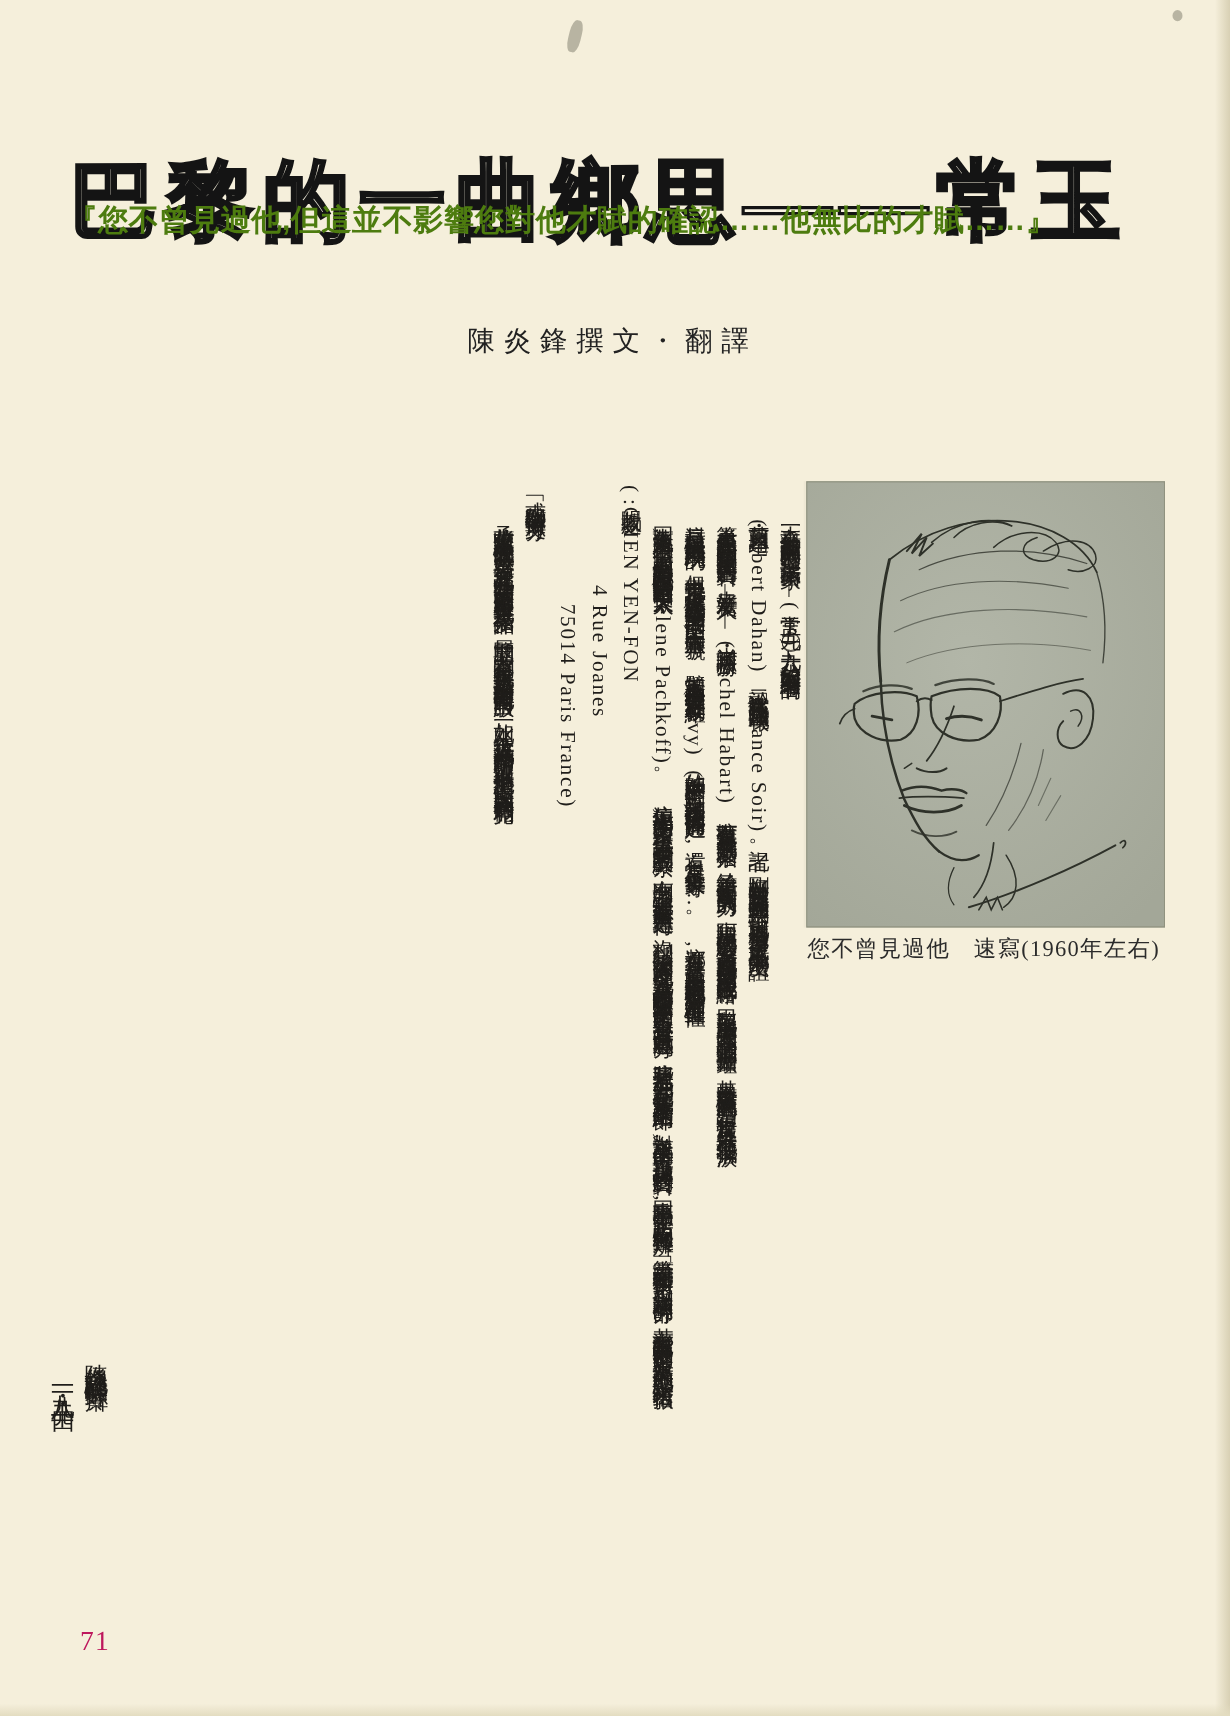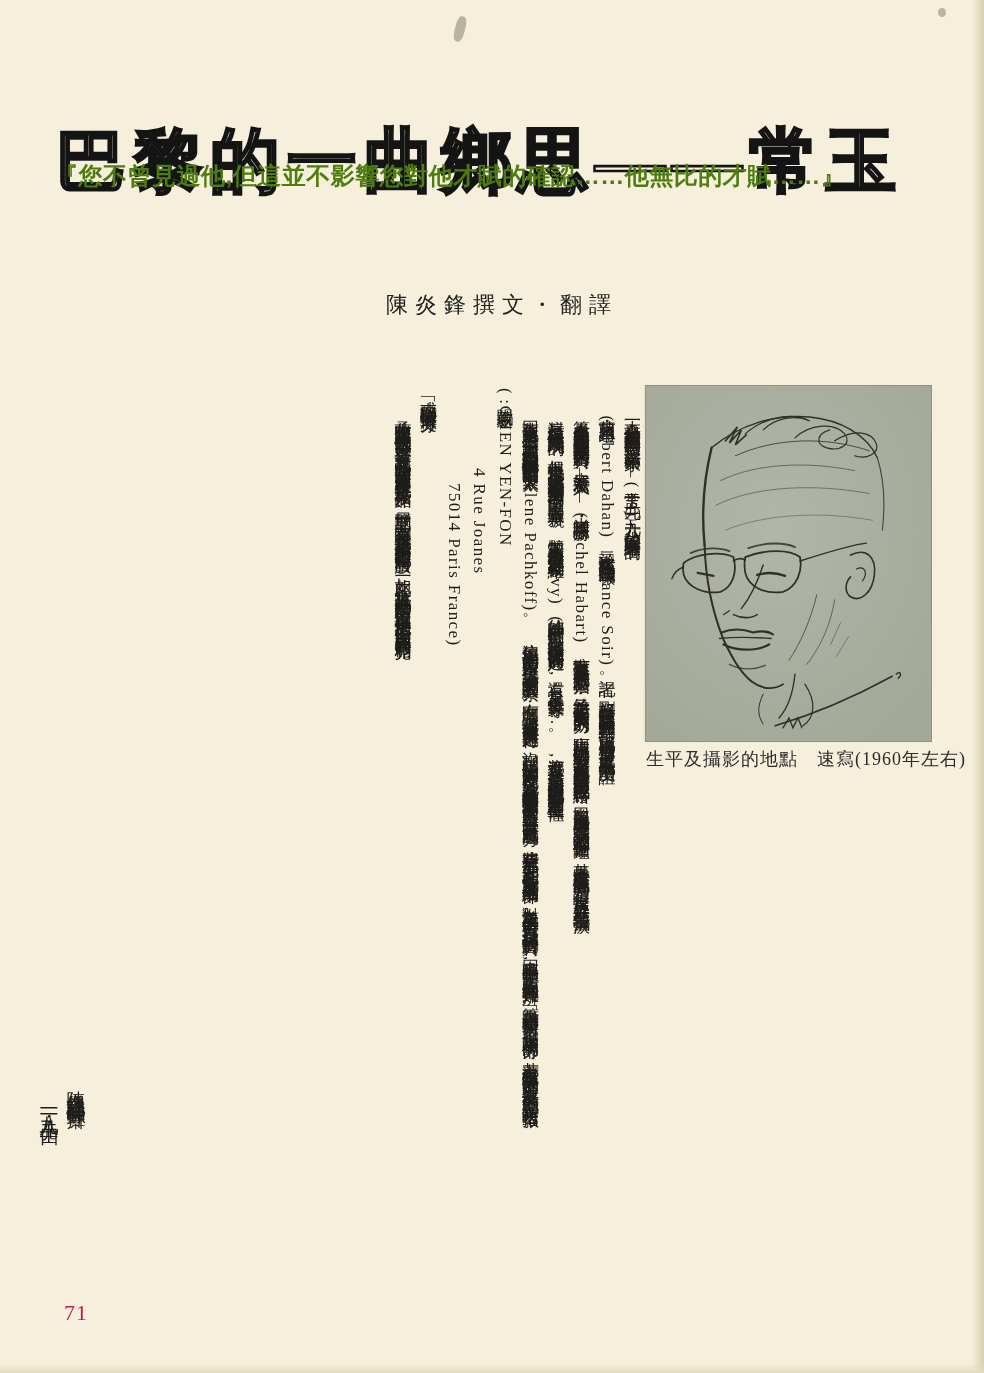--- a/index.html
+++ b/index.html
@@ -22,22 +22,22 @@
     font-family:Liberation Serif, serif;
     font-weight:bold;font-size:70px;letter-spacing:7px;white-space:nowrap;
     color:#f8f3e2;-webkit-text-stroke:2.6px #141414;
   }
   .subtitle{
     position:absolute;left:54px;top:160px;
     font-family:"Liberation Sans","DejaVu Sans",sans-serif;
     font-weight:bold;font-size:24px;letter-spacing:.5px;color:#4d7c0f;white-space:nowrap;
   }
   .byline{
-    position:absolute;left:386px;top:258px;
-    font-size:22px;letter-spacing:7px;color:#222;white-space:nowrap;margin-top:32px;
+    position:absolute;left:374px;top:258px;
+    font-size:22px;letter-spacing:7px;color:#222;white-space:nowrap;
   }
 
   .figure{
     position:absolute;left:645px;top:385px;width:287px;height:357px;
     background:#a9ada0;border:1px solid #90927f;box-sizing:border-box;
     box-shadow:-2px 0 0 #eee8d4;
   }
   .figure svg{display:block;width:100%;height:100%;}
   .figcaption{
     position:absolute;left:646px;top:747px;
@@ -136,21 +136,21 @@
 
       <path d="M150,290 C148,310 142,325 134,334" stroke-width="1.4"></path>
       <path d="M160,300 C172,318 170,334 158,342" stroke-width="1.2"></path>
       <path d="M118,310 C112,322 112,332 118,340" stroke-width="1"></path>
       <path d="M130,342 C170,330 215,310 248,292" stroke-width="1.6"></path>
       <path d="M252,290 C256,286 258,290 254,294" stroke-width="1.4"></path>
       <path d="M138,344 l6,-10 l4,10 l5,-10 l4,10" stroke-width="1.3"></path>
     </g>
   </svg>
 </figure>
-<div class="figcaption">生平及攝影的地點　速寫(1960年左右)</div>
+<div class="figcaption">您不曾見過他　速寫(1960年左右)</div>
 
 <div class="article">
   <p>本文爲一封文辭簡潔而動人的長信,是旅法藝術家——常玉(一九〇〇~一九六六)生前的好友寄給筆者的。</p>
   <p>艾爾貝・達昂(Albert Dahan)於二次大戰後任職「法國晚報」(France Soir)記者。剛好報社向常玉訂購其發明的「乒乓網球」;也就因爲這個機會,促成了這段不平凡的中法友誼。</p>
   <p>筆者自今年春天即開始搜集有關常玉生平與藝術的資料。幸好法籍友人——米謝・阿拔赫(Michel Habart)擁有數百張常玉卅年代的水彩及素描。給予筆者工作的起步有莫大的助力。由阿拔赫先生提供的線索,筆者於九月間與現居法國南部的達昂先生取得聯絡。巴黎與瓦洛里斯之間的長途電話,我們聊了近半個鐘頭。其中最令筆者難以忘懷的一句話是:「每次提起常玉,就不禁地使我落淚!」</p>
   <p>這封長信是以回憶方式陸續湧現的。但其中也證實了不少席德進先生在雄獅美術第三期的撰文(民國六十年五月號)。譬如常玉本人辦的最後個展是在好友勒維(Lévy)的姊妹家中舉行的(勒維是法國境內猶太後裔的通姓)。還有,常玉是位美食家等等……。這都還在其次,最重要的是這封信隱約地透露了鮮爲人知的常玉眞正個性。</p>
   <p>因著蒐集常玉資料的工作,筆者在偶然間認識與常玉毗鄰而居近卅年的帕契可夫太太(Helene Pachkoff)。這位年屆七十四的女藝術家,提供了筆者不少有關常玉的線索。有次閒談中,筆者埋怨著常玉舊照之難得。沒想到,隔幾天後的寒冷夜晚,她竟讓在美專就讀的幼兒送過來一本泛黃的常玉舊照,筆者當時眞是感動萬分。這些照片包括了一九二〇到一九五〇年代常玉及親友的生活細節。對於常玉生平的研究,可說是項極其珍貴的資料。因爲事隔數十年,照片中的人物極其難辨。筆者願藉「雄獅美術」之一角,刊出這本相簿的部分。若有讀者能指出其中人物的姓名,生平及攝影的地點,尚祈來信指教。</p>
   <p class="no-indent">(賜教處:CHEN YEN-FON</p>
   <p class="addr-2">4 Rue Joanes</p>
   <p class="addr-3">75014 Paris France)</p>

